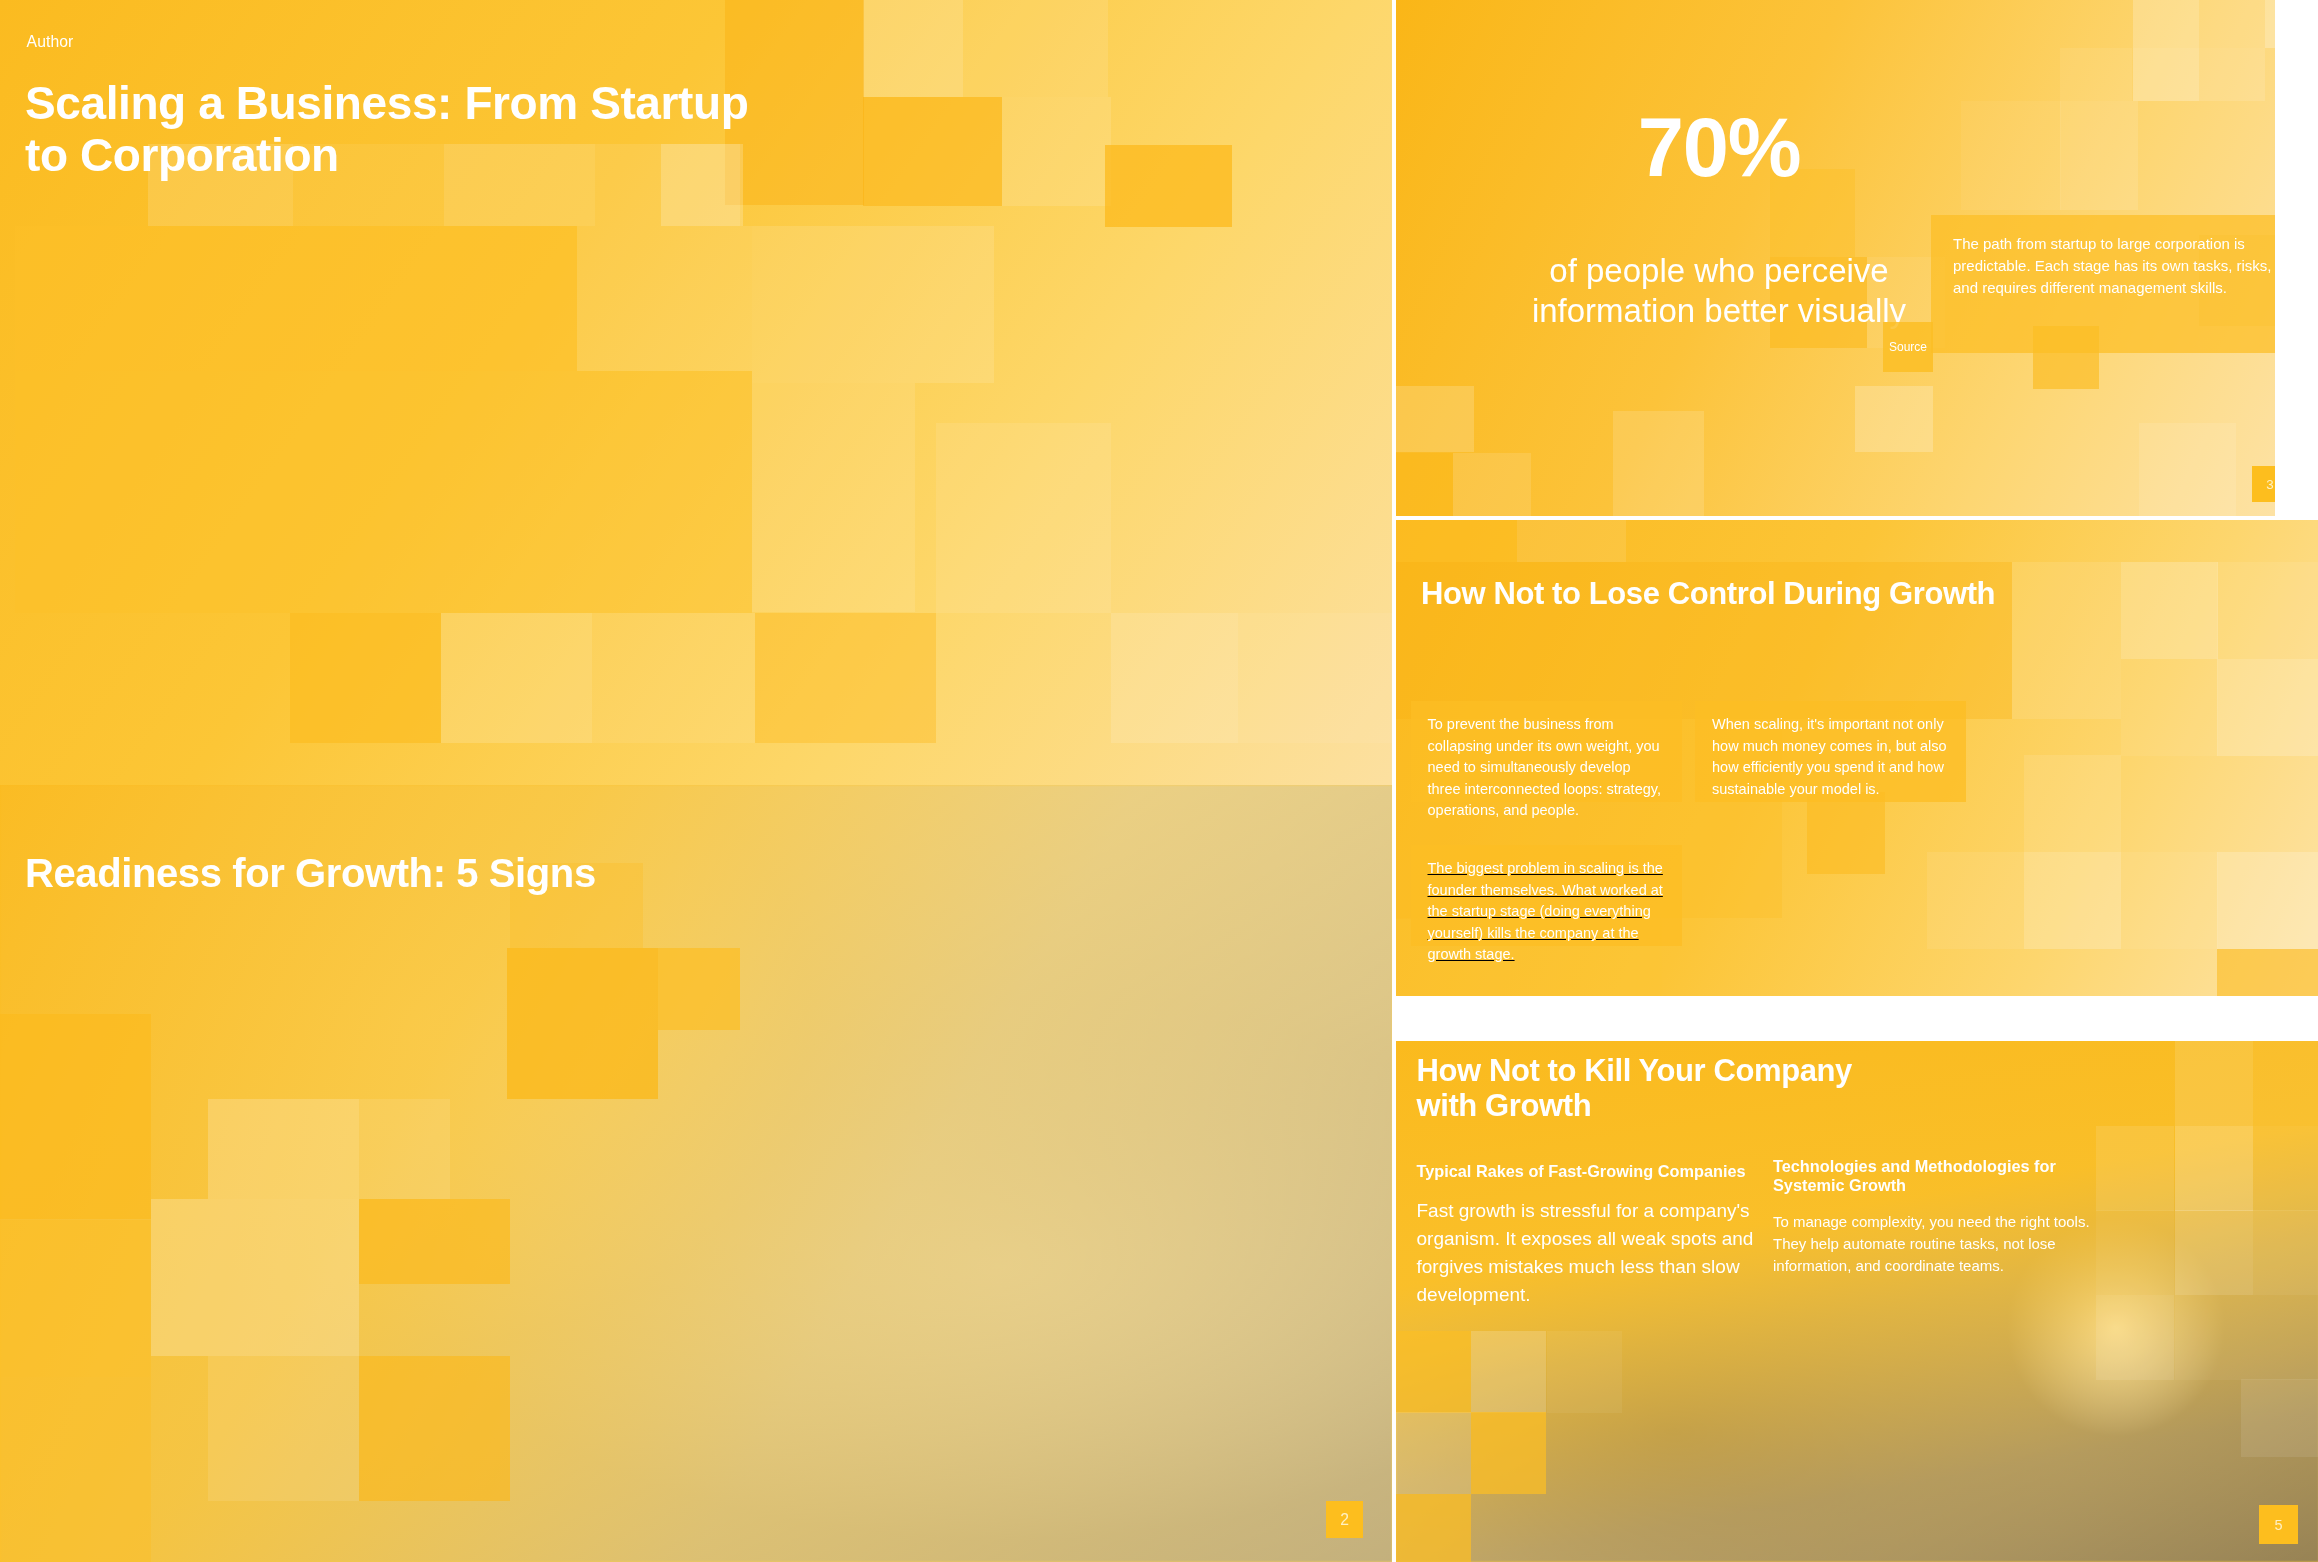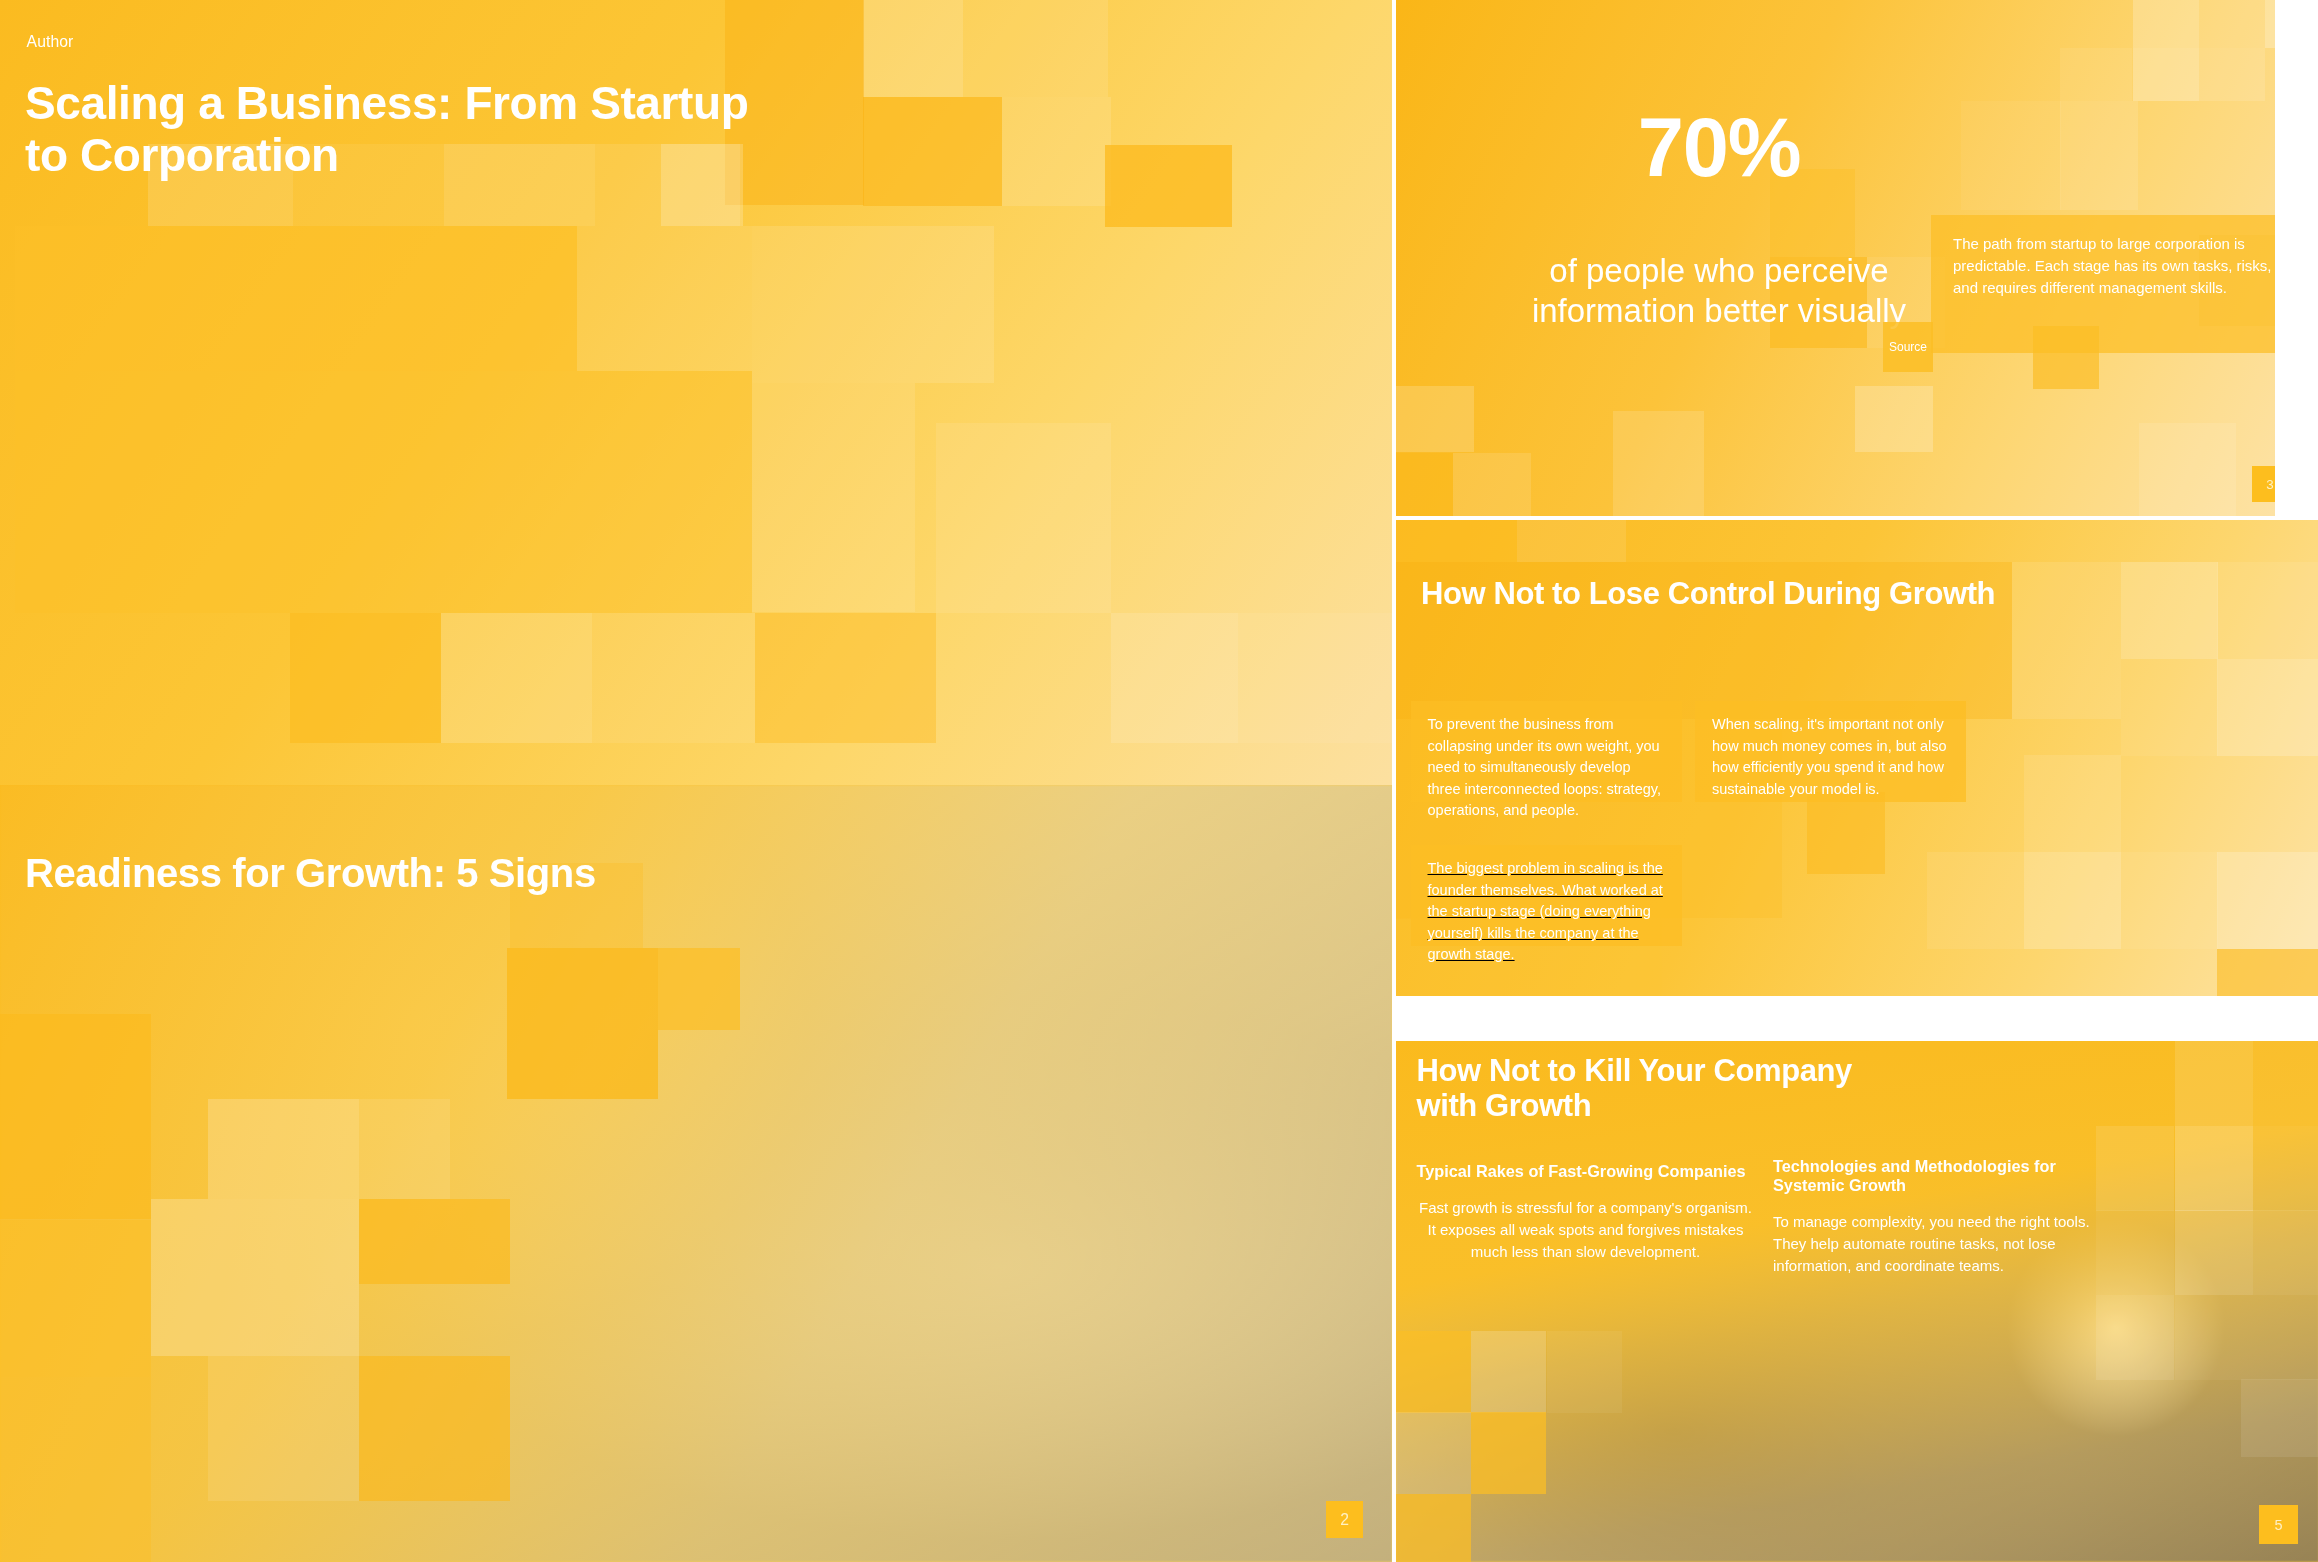--- a/index.html
+++ b/index.html
@@ -285,21 +285,21 @@
 
       <div class="tile" style="left:700px;top:254px;width:78px;height:85px;background:rgba(255,255,255,0.10);"></div>
       <div class="tile" style="left:779px;top:254px;width:144px;height:85px;background:rgba(255,255,255,0.05);"></div>
       <div class="tile" style="left:845px;top:338px;width:77px;height:78px;background:rgba(255,255,255,0.09);"></div>
     </div>
 
     <div class="title" style="left:20.5px; top:13.3px; width:471px; font-size:31px;">How Not to Kill Your Company with Growth</div>
 
     <div class="card" style="left:20.5px; top:121px; width:338px; height:97px; background:transparent;">
       <div class="card-head">Typical Rakes of Fast-Growing Companies</div>
-      <div class="card-text" style="font-size:15px;text-align:center;">Fast growth is stressful for a company's organism. It exposes all weak spots and forgives mistakes much less than slow development.</div>
+      <div class="card-text" style="font-size:19px;">Fast growth is stressful for a company's organism. It exposes all weak spots and forgives mistakes much less than slow development.</div>
     </div>
 
     <div class="card" style="left:377px; top:116px; width:338px; height:97px; background:transparent;">
       <div class="card-head">Technologies and Methodologies for Systemic Growth</div>
       <div class="card-text" style="font-size:15px;">To manage complexity, you need the right tools. They help automate routine tasks, not lose information, and coordinate teams.</div>
     </div>
 
     <div class="pagenum" style="left:863px; top:464px; width:39px; height:39px; font-size:14.5px;">5</div>
   </div>
 

